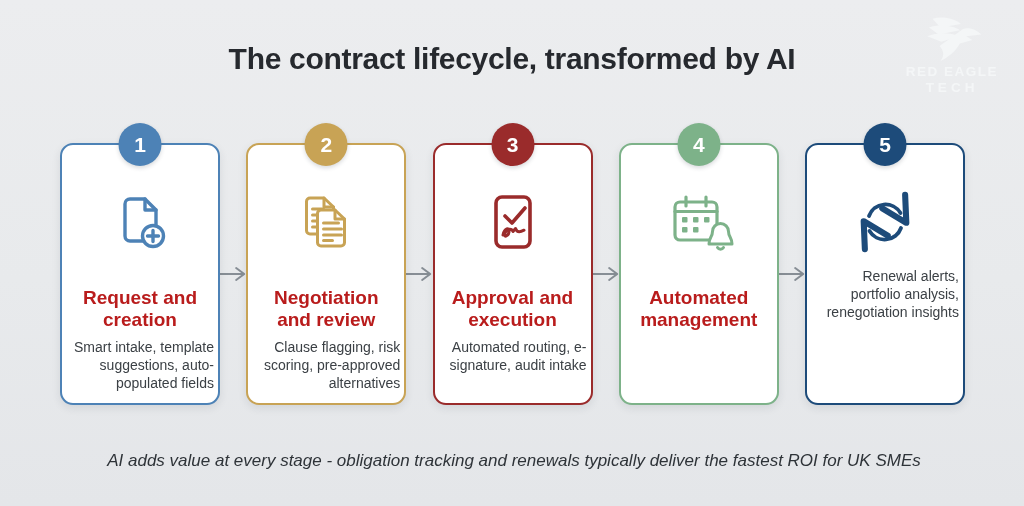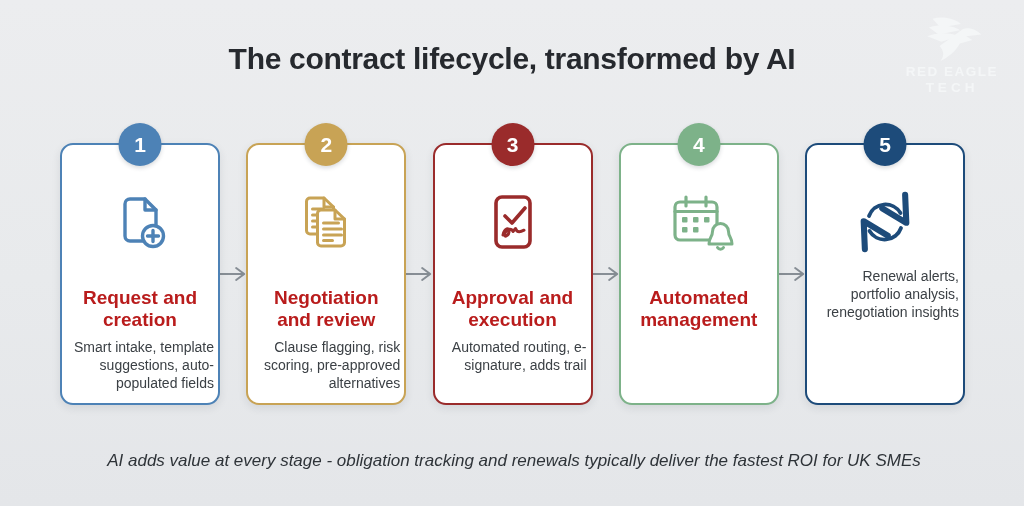--- a/index.html
+++ b/index.html
@@ -175,21 +175,21 @@
   <div class="stage-card" style="--stage-color: #9a2b2b;">
     <div class="stage-badge">3</div>
     <div class="stage-icon">
       <svg width="70" height="70" viewBox="0 0 70 70" fill="none" stroke="currentColor" stroke-width="3.6" stroke-linecap="round" stroke-linejoin="round">
         <rect x="18" y="10" width="34" height="50" rx="6"></rect>
         <path d="M27 29 l7 7 l13 -15"></path>
         <path d="M25 48 c1.5 -7 6.5 -8 6 -3 c-0.5 4.5 -6 6 -4 1 c1.8 -4.5 6.5 -5 8 -1.5 l2.5 -3 l1.5 2.5 c2 1.5 4.5 0.5 7 -0.8" stroke-width="3"></path>
       </svg>
     </div>
     <div class="stage-title">Approval and execution</div>
-    <div class="stage-desc">Automated routing, e-signature, adds trail</div>
+    <div class="stage-desc">Automated routing, e-signature, audit intake</div>
   </div>
 
   <div class="flow-arrow">
     <svg viewBox="0 0 26 16" preserveAspectRatio="none" fill="none" stroke="currentColor" stroke-width="2">
       <line x1="0" y1="8" x2="23" y2="8"></line>
       <polyline points="16 2 24 8 16 14" stroke-linecap="round" stroke-linejoin="round"></polyline>
     </svg>
   </div>
 
   <div class="stage-card" style="--stage-color: #7db289;">

